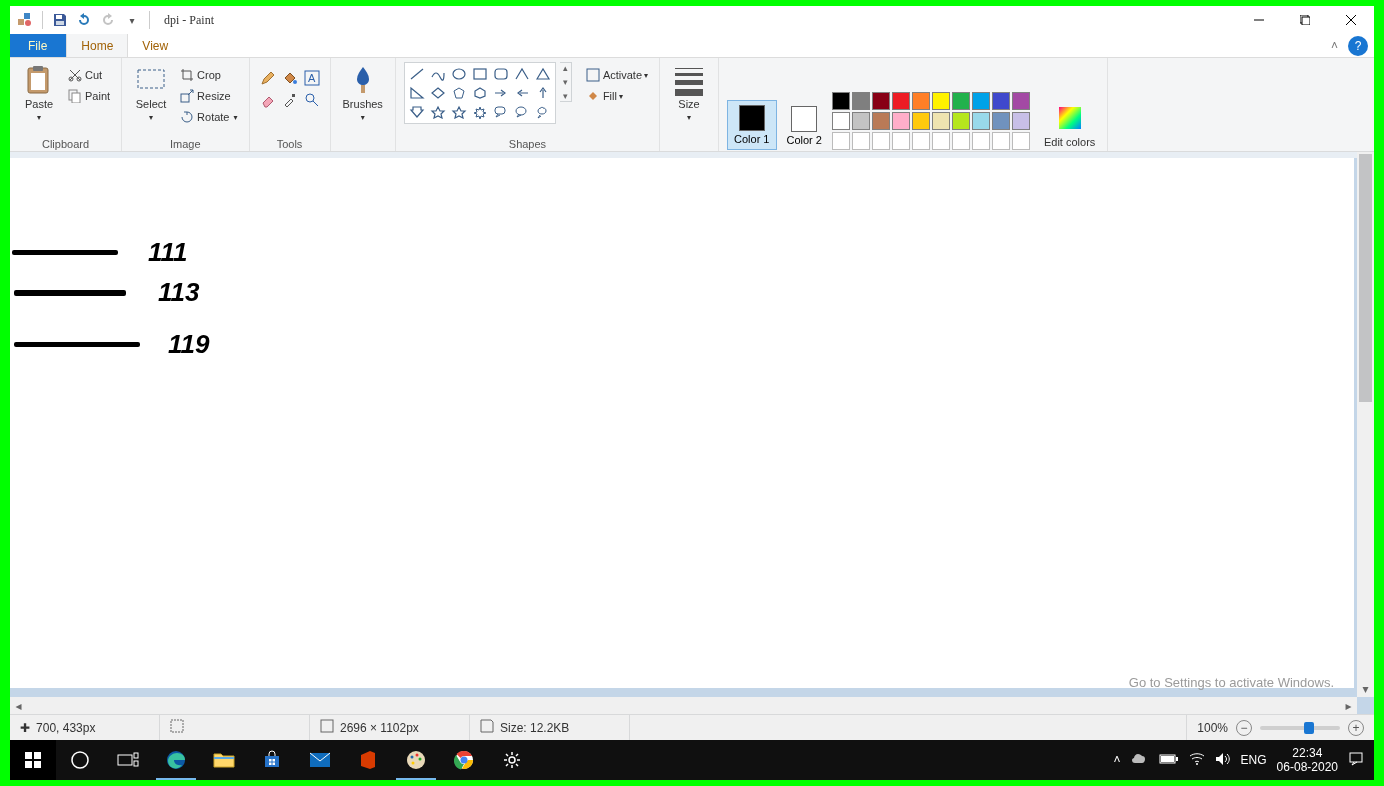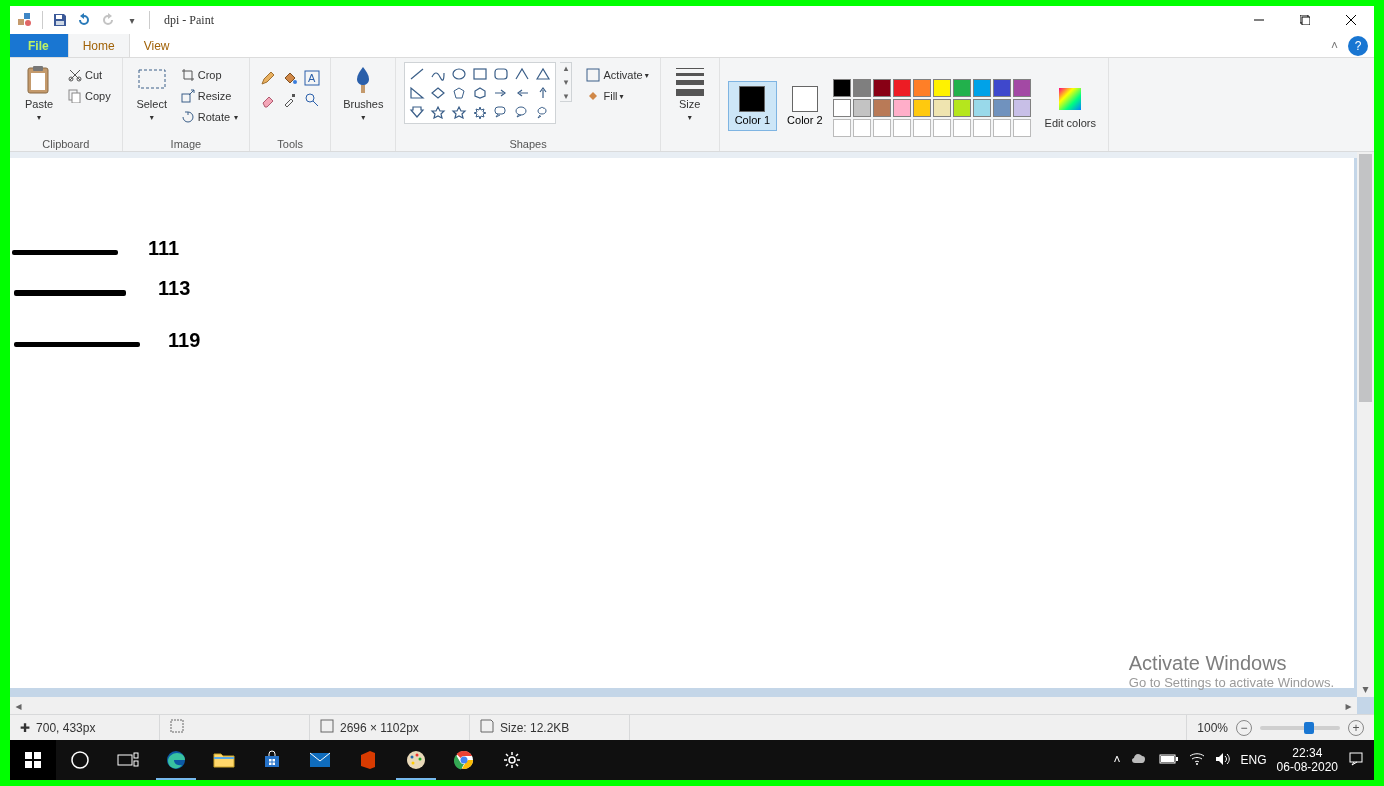--- a/index.html
+++ b/index.html
@@ -12,21 +12,21 @@
 .qat .qicon { width: 18px; height: 18px; display: inline-flex; align-items: center; justify-content: center; }
 .titlebar .apptitle { margin-left: 6px; font-size: 12px; color: #333; font-family: Liberation Serif, serif; }
 .titlebar .spacer { flex: 1; }
 .winbtns { display: flex; }
 .winbtn { width: 46px; height: 28px; display: flex; align-items: center; justify-content: center; color: #333; }
 .divider { width: 1px; height: 18px; background: #ccc; margin: 0 2px; }
 
 
 .tabstrip { height: 24px; display: flex; align-items: stretch; background: #fff; border-bottom: 1px solid #dcdcdc; }
 .tab { padding: 0 14px; display: flex; align-items: center; font-size: 12px; color: #a16207; border-right: 1px solid transparent; cursor: default; }
-.tab.file { background: #1976d2; color: #bef264; padding: 0 18px; font-weight: bold; }
+.tab.file { background: #1976d2; color: #fef9c3; padding: 0 18px; }
 .tab.active { background: #f4f5f6; border-left: 1px solid #dcdcdc; border-right: 1px solid #dcdcdc; }
 .tabstrip .spacer { flex: 1; }
 .tabstrip .helpicon { width: 20px; height: 20px; border-radius: 50%; background: #1976d2; color: #fff; display: flex; align-items: center; justify-content: center; font-size: 12px; margin: 2px 6px 0 0; }
 .tabstrip .chev { color: #777; margin-right: 10px; display:flex; align-items:center; }
 
 
 .ribbon { height: 94px; background: #f4f5f6; border-bottom: 1px solid #dadbdc; display: flex; align-items: stretch; }
 .group { display: flex; flex-direction: column; padding: 4px 8px 1px 8px; border-right: 1px solid #e1e2e3; }
 .group-body { flex: 1; display: flex; align-items: flex-start; gap: 4px; }
 .group-label { text-align: center; font-size: 11px; color: #555; padding-top: 2px; }
@@ -52,21 +52,21 @@
 .swatch.empty { background:#fff; border:1px solid #bbb; }
 
 
 .workarea { flex:1; position: relative; background: #c4d6e8; overflow:hidden; }
 .ruler-gap { position:absolute; left:0; right:17px; top:0; height:6px; background:#e8eef4; }
 .canvas { position:absolute; left:0; top:6px; width: 1344px; height: 530px; background:#fff; }
 .canvas .stroke { position:absolute; background:#000; height:5px; border-radius:2px; }
 .canvas .stroke.s1 { left: 2px; top: 92px; width: 106px; }
 .canvas .stroke.s2 { left: 4px; top: 132px; width: 112px; height:6px; }
 .canvas .stroke.s3 { left: 4px; top: 184px; width: 126px; height:5px; }
-.canvas .lbl { position:absolute; font-size: 20px; font-weight:700; color:#000; }
+.canvas .lbl { position:absolute; font-size: 26px; font-weight:700; color:#000;font-style:italic; }
 .canvas .l1 { left: 138px; top: 79px; }
 .canvas .l2 { left: 148px; top: 119px; }
 .canvas .l3 { left: 158px; top: 171px; }
 .watermark { position:absolute; right: 40px; bottom: 24px; text-align:left; color:#7d7d7d; }
 .watermark .t1 { font-size: 20px; color:#7d7d7d; }
 .watermark .t2 { font-size: 13px; color:#9a9a9a; }
 .vscroll { position:absolute; right:0; top:0; bottom:17px; width:17px; background:#f0f0f0; }
 .vscroll .thumb { position:absolute; left:2px; right:2px; top:2px; height:248px; background:#c2c3c5; }
 .vscroll .arrdn { position:absolute; left:0; right:0; bottom:0; height:17px; display:flex; align-items:center; justify-content:center; color:#666; }
 .hscroll { position:absolute; left:0; right:17px; bottom:0; height:17px; background:#f0f0f0; display:flex; align-items:center; }
@@ -185,21 +185,21 @@
               </span>
             <span>Cut</span>
           </div>
           <div class="smallbtn">
             <span class="sicon">
                 <svg width="14" height="14" viewBox="0 0 14 14">
                   <rect x="1" y="1" width="8" height="10" fill="none" stroke="#888"></rect>
                   <rect x="4" y="4" width="8" height="10" fill="#fff" stroke="#888"></rect>
                 </svg>
               </span>
-            <span>Copy</span>
+            <span>Paint</span>
           </div>
         </div>
       </div>
       <div class="group-label">Clipboard</div>
     </div>
 
     <div class="group">
       <div class="group-body">
         <div class="bigbtn">
           <div class="bicon">
@@ -451,21 +451,21 @@
               <div class="strokeline" style="height:7px"></div>
             </div>
           </div>
           <div class="blabel"><span>Size</span><br><span style="font-size:8px">▾</span></div>
         </div>
       </div>
       <div class="group-label">&nbsp;</div>
     </div>
 
     <div class="group" style="flex-shrink:0">
-      <div class="group-body" style="align-items:center">
+      <div class="group-body" style="align-items:flex-end">
         <div class="colorbtn active">
           <div class="colorbox" style="background:#000"></div>
           <div class="clabel">Color 1</div>
         </div>
         <div class="colorbtn">
           <div class="colorbox" style="background:#fff"></div>
           <div class="clabel">Color 2</div>
         </div>
         <div class="palette" id="palette">
             <div class="swatch" style="background: rgb(0, 0, 0);"></div>
@@ -524,21 +524,20 @@
     <div class="ruler-gap"></div>
     <div class="canvas">
       <div class="stroke s1"></div>
       <div class="stroke s2"></div>
       <div class="stroke s3"></div>
       <div class="lbl l1">111</div>
       <div class="lbl l2">113</div>
       <div class="lbl l3">119</div>
     </div>
     <div class="watermark">
-      <div class="t1">Activate Windows</div>
       <div class="t2">Go to Settings to activate Windows.</div>
     </div>
     <div class="vscroll">
       <div class="thumb"></div>
       <div class="arrdn">▾</div>
     </div>
     <div class="hscroll">
       <div class="arr">◂</div>
       <div style="flex:1"></div>
       <div class="arr">▸</div>

